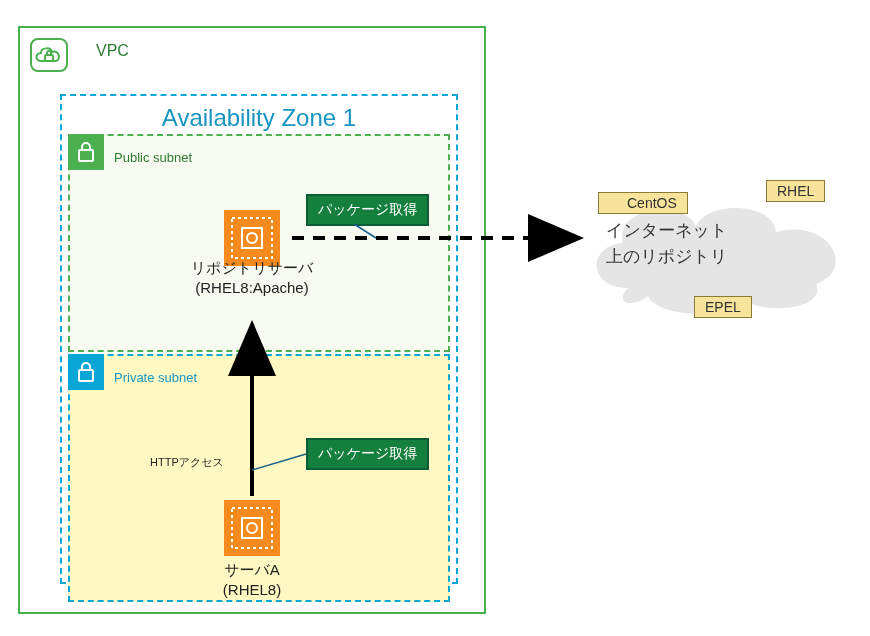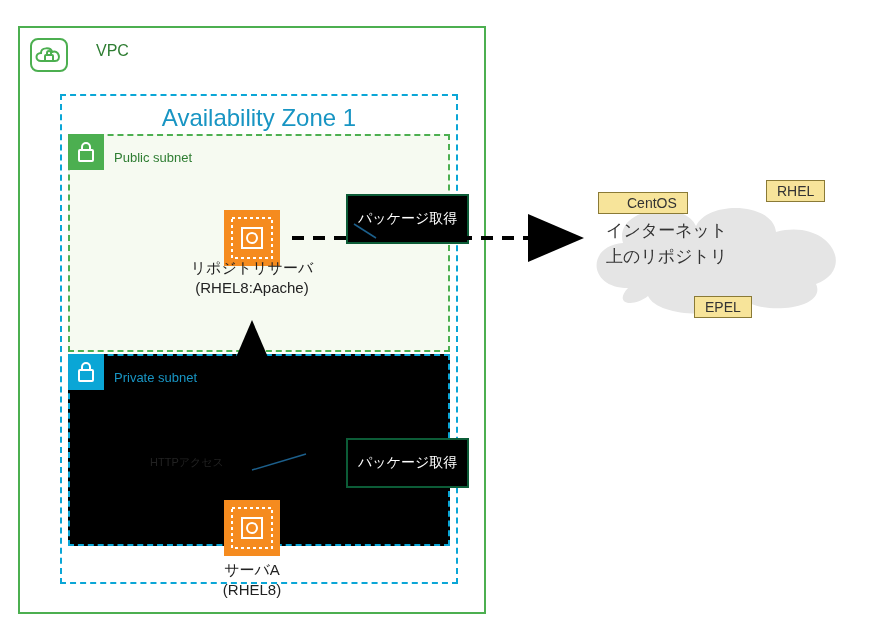--- a/index.html
+++ b/index.html
@@ -62,23 +62,23 @@
     box-sizing: border-box;
   }
   .public-subnet {
     top: 38px;
     height: 218px;
     border-color: #4caf50;
     background: #f6faf1;
   }
   .private-subnet {
     top: 258px;
-    height: 192px;
+    height: 248px;
     border-color: #0aa6d6;
-    background: #000000;
+    background: #fef9c3;
   }
   .lock-icon {
     position: absolute;
     left: -2px;
     top: -2px;
     width: 36px;
     height: 36px;
     display: flex;
     align-items: center;
     justify-content: center;
@@ -111,28 +111,27 @@
     width: 200px;
     text-align: center;
     font-size: 15px;
     color: #222;
     line-height: 1.3;
   }
   .repo-label { left: 152px; top: 258px; }
   .serva-label { left: 152px; top: 560px; }
   .tag {
     position: absolute;
-    background: #000000;
+    background: #15803d;
     border: 2px solid #0c5c37;
     color: #fff;
     font-size: 14px;
-    padding: 14px 10px;
+    padding: 5px 10px;
     box-sizing: border-box;
     white-space: nowrap;
-    margin-left: 40px;
   }
   .tag-upper { left: 306px; top: 194px; }
   .tag-lower { left: 306px; top: 438px; }
   .http-label {
     position: absolute;
     left: 150px;
     top: 455px;
     font-size: 11px;
     color: #222;
   }

